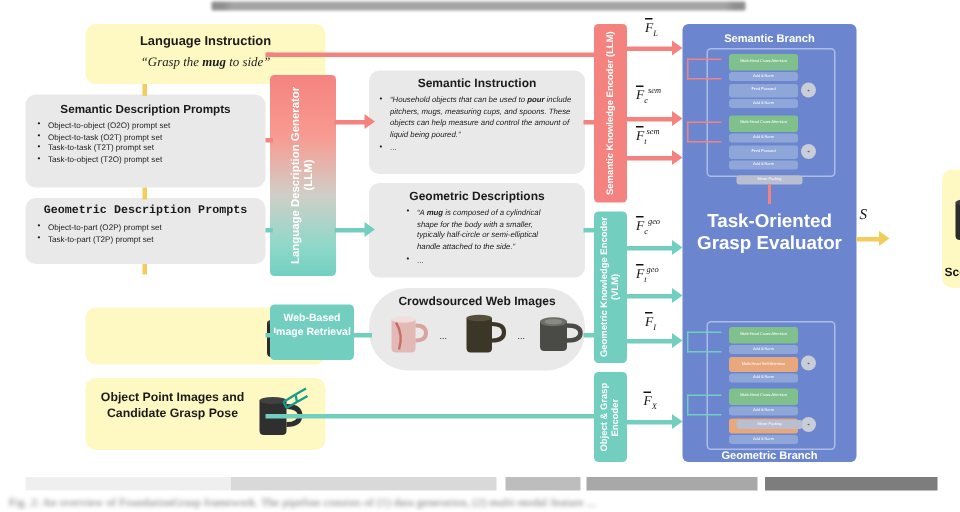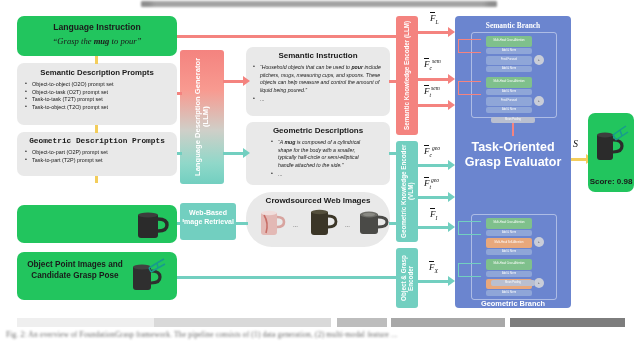--- a/index.html
+++ b/index.html
@@ -7,21 +7,21 @@
        font-family:"Liberation Sans",sans-serif;color:#1a1a1a;}
 
   .abs{position:absolute;box-sizing:border-box;}
 
   
   .toprule{position:absolute;left:141px;top:1px;width:356px;height:6px;
            background:linear-gradient(90deg,#4a4a4a 0 2%,#6b6b6b 4% 96%,#4a4a4a 98% 100%);
            opacity:.62;filter:blur(1.1px);border-radius:1px;}
 
   
-  .yellowbox{background:#22c55e;border-radius:7px;}
+  .yellowbox{background:#fef9c3;border-radius:7px;margin-left:40px;}
   .graybox{background:#e9e9e9;border-radius:7px;}
   .redbox{background:#f4837f;border-radius:3px;}
   .tealbox{background:#72cfc0;border-radius:3px;}
   .bluebox{background:#6b85cf;border-radius:4px;}
 
   .vtext{writing-mode:vertical-rl;transform:rotate(180deg);
          color:#fff;font-weight:bold;text-align:center;line-height:1.12;}
 
   .hdr{font-weight:bold;text-align:center;}
 
@@ -76,21 +76,21 @@
 </style>
 </head>
 <body>
 
 <div class="toprule">
   
 </div>
 
 <div class="abs yellowbox" style="left:17px;top:16px;width:160px;height:40px;">
   <div class="hdr" style="font-size:8.6px;margin-top:6px;">Language Instruction</div>
-  <div style="text-align:center;font-family:'Liberation Serif',serif;font-style:italic;font-size:8.6px;margin-top:4px;"><span>“Grasp the </span><b>mug</b><span> to pour”</span></div>
+  <div style="text-align:center;font-family:'Liberation Serif',serif;font-style:italic;font-size:8.6px;margin-top:4px;"><span>“Grasp the </span><b>mug</b><span> to side”</span></div>
 </div>
 
 <div class="abs graybox" style="left:17px;top:63px;width:160px;height:62px;padding:5px 8px;">
   <div class="hdr" style="font-size:7.8px;margin-bottom:4px;">Semantic Description Prompts</div>
   <ul class="bullets" style="font-size:5.4px;">
     <li>Object-to-object (O2O) prompt set</li>
     <li>Object-to-task (O2T) prompt set</li>
     <li>Task-to-task (T2T) prompt set</li>
     <li>Task-to-object (T2O) prompt set</li>
   </ul>
@@ -252,21 +252,21 @@
   <span class="bar">F</span><sub>t</sub><sup>geo</sup></div>
 
 <div class="mathlab" style="left:430px;top:209px;font-size:9px;">
   <span class="bar">F</span><sub>I</sub></div>
 
 <div class="mathlab" style="left:429px;top:262px;font-size:9px;">
   <span class="bar">F</span><sub>X</sub></div>
 
 <div class="abs bluebox" style="left:455px;top:16px;width:116px;height:292px;">
 
-  <div class="brlabel" style="top:5px;font-size:7.4px;font-family:Liberation Serif, serif;">Semantic Branch</div>
+  <div class="brlabel" style="top:5px;font-size:7.4px;">Semantic Branch</div>
 
   <div class="branchbox" style="left:16px;top:16px;width:84px;height:84px;">
     <div class="skip" style="left:-14px;top:6px;width:22px;height:12px;"></div>
     <div class="blk blk-green" style="left:14px;top:3px;width:46px;height:11px;">Multi-Head Cross-Attention</div>
     <div class="blk blk-blue" style="left:14px;top:15px;width:46px;height:6px;">Add &amp; Norm</div>
     <div class="blk blk-blue" style="left:14px;top:23px;width:46px;height:9px;">Feed Forward</div>
     <div class="blk blk-blue" style="left:14px;top:33px;width:46px;height:6px;">Add &amp; Norm</div>
     <div class="circ" style="left:62px;top:22px;width:10px;height:10px;">+</div>
 
     <div class="skip" style="left:-14px;top:48px;width:22px;height:12px;"></div>

